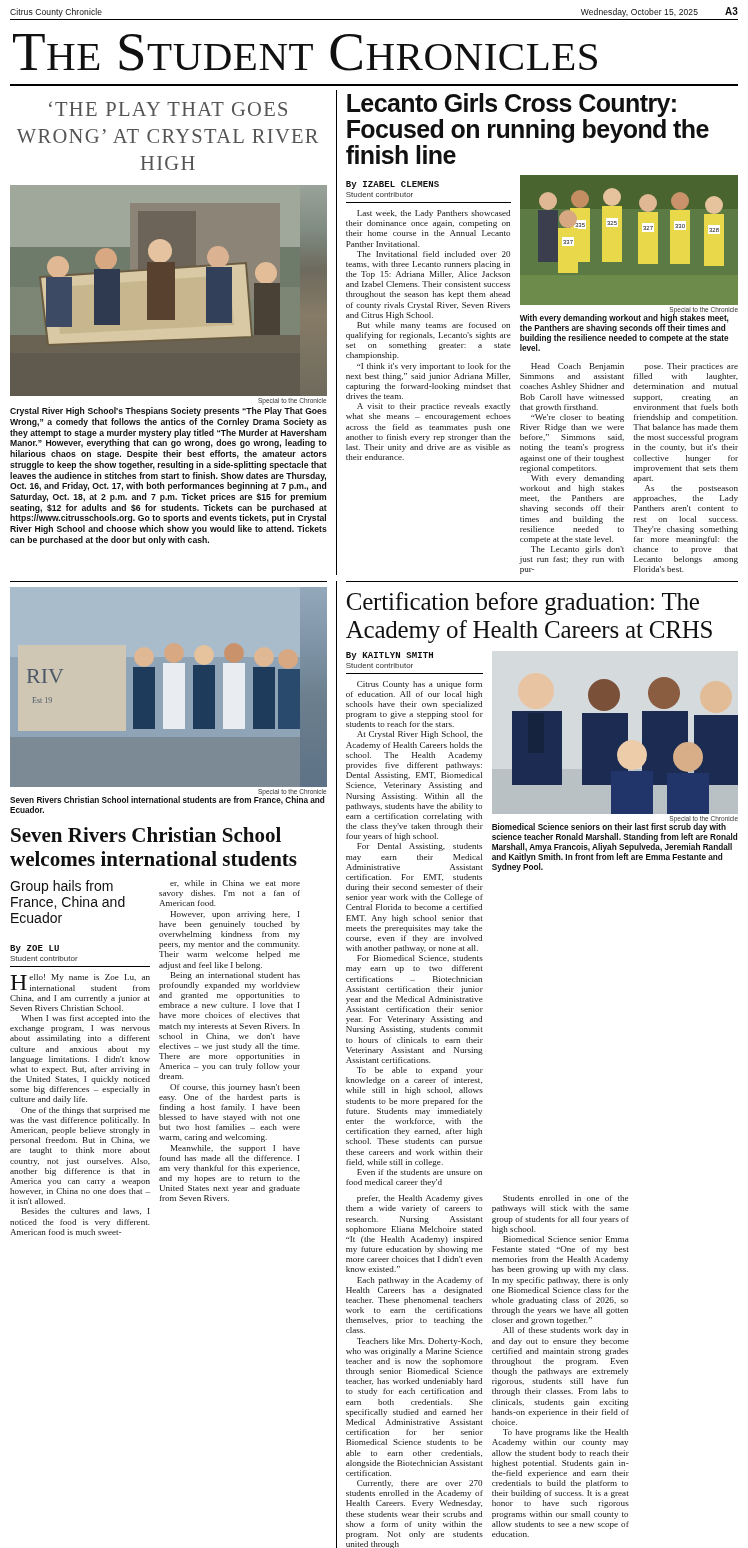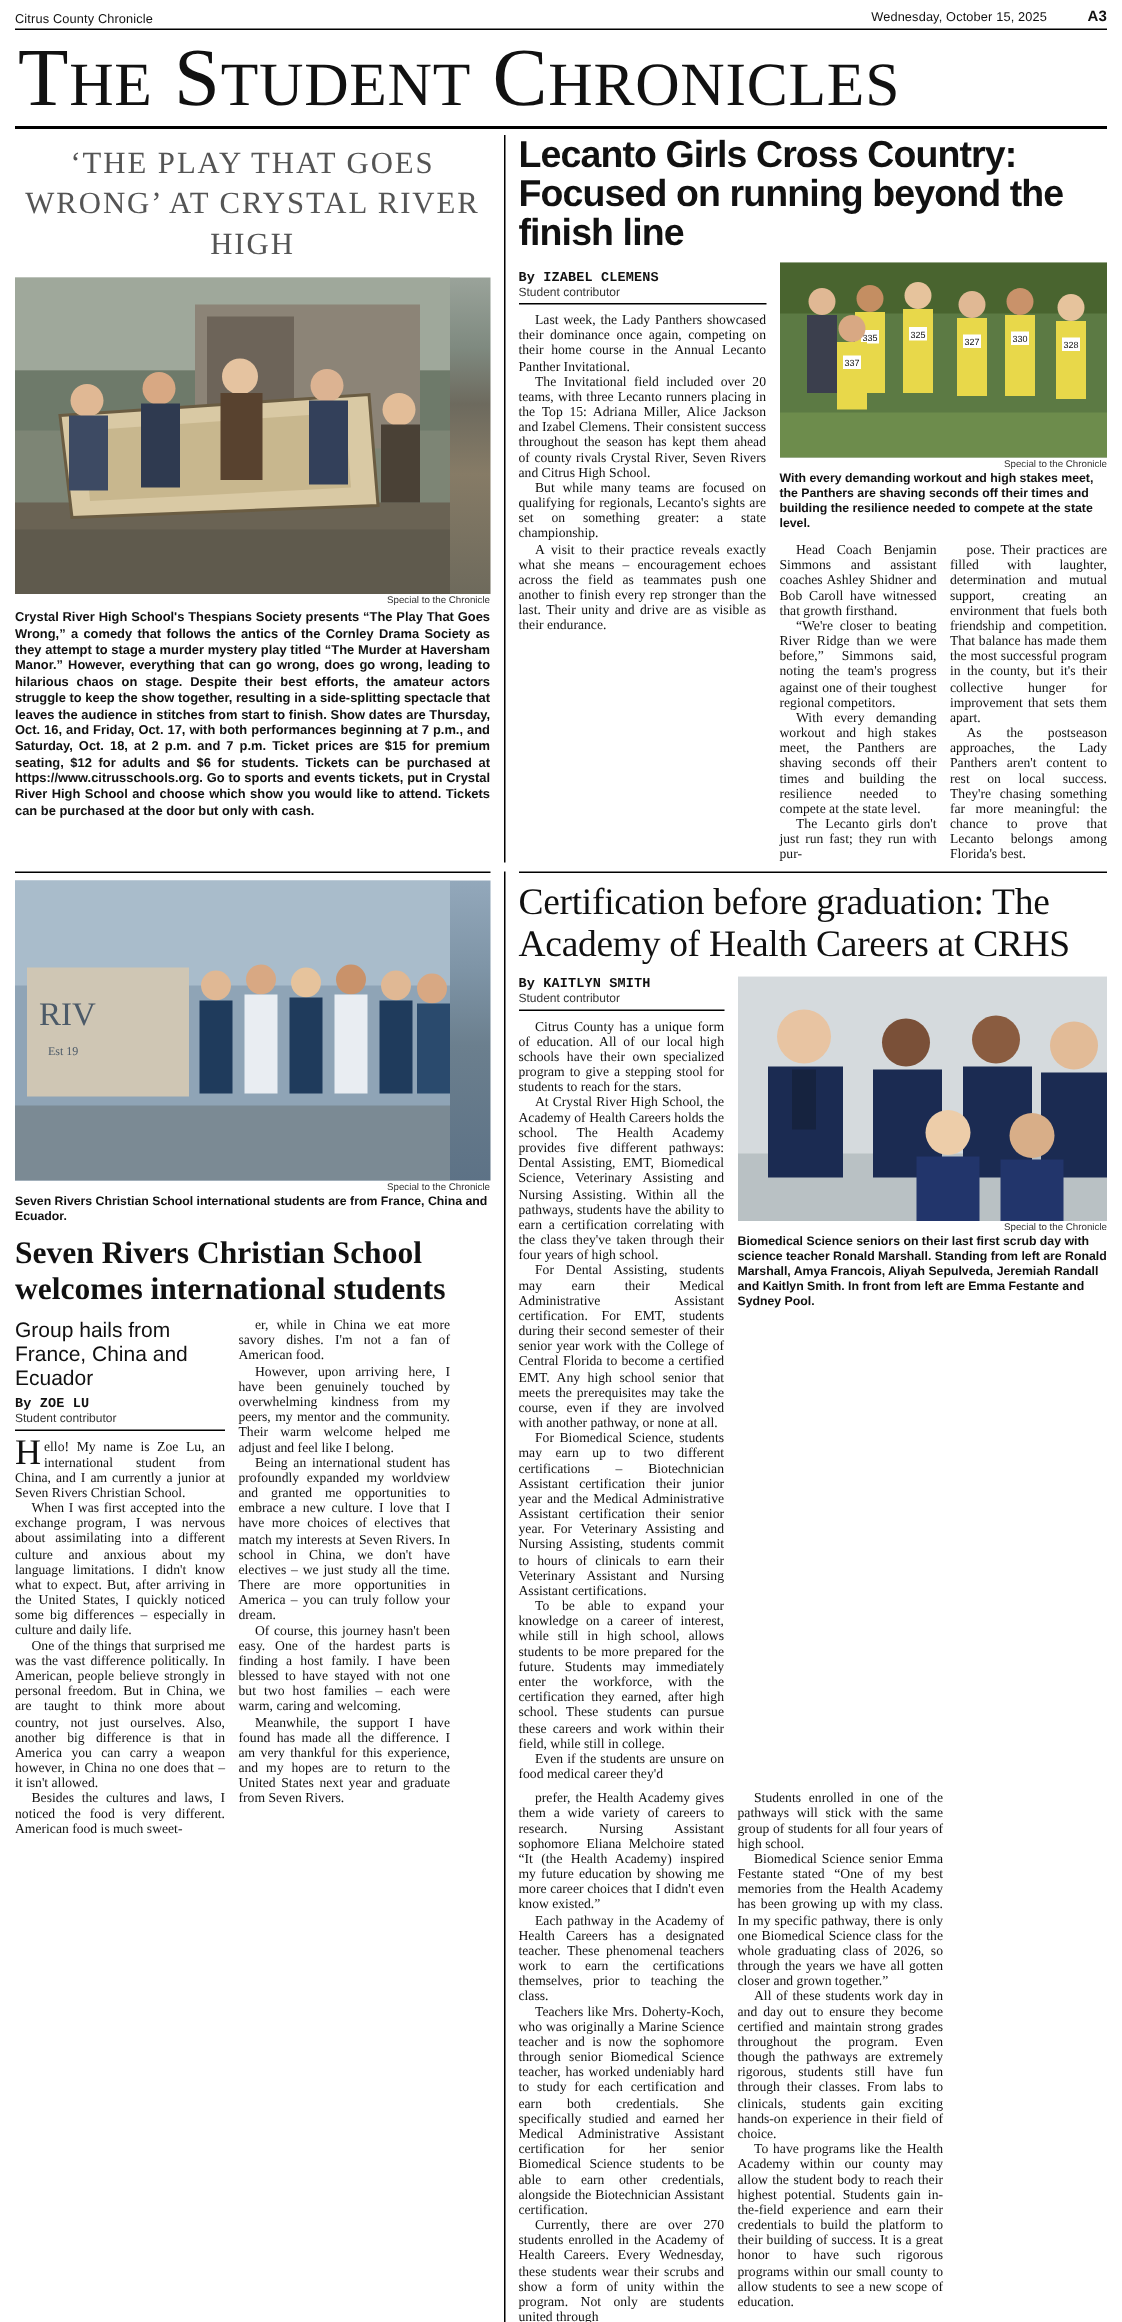--- a/index.html
+++ b/index.html
@@ -139,20 +139,21 @@
       <div class="xc-head">Lecanto Girls Cross Country: Focused on running beyond the finish line</div>
 
       <div class="xc-grid">
         <div class="xc-c1">
           <div class="byline" style="margin-top:5px;">By IZABEL CLEMENS</div>
           <div class="byline-sub">Student contributor</div>
           <div class="body-col">
             <p>Last week, the Lady Panthers showcased their dominance once again, competing on their home course in the Annual Lecanto Panther Invitational.</p>
             <p>The Invitational field included over 20 teams, with three Lecanto runners placing in the Top 15: Adriana Miller, Alice Jackson and Izabel Clemens. Their consistent success throughout the season has kept them ahead of county rivals Crystal River, Seven Rivers and Citrus High School.</p>
             <p>But while many teams are focused on qualifying for regionals, Lecanto's sights are set on something greater: a state championship.</p>
+            <p>“I think it's very important to look for the next best thing,” said junior Adriana Miller, capturing the forward-looking mindset that drives the team.</p>
             <p>A visit to their practice reveals exactly what she means – encouragement echoes across the field as teammates push one another to finish every rep stronger than the last. Their unity and drive are as visible as their endurance.</p>
           </div>
         </div>
 
         <div style="flex:1;">
           <div class="photo xc-photo">
             <svg width="255" height="130" viewBox="0 0 255 130" style="position:absolute;inset:0;">
               <rect width="255" height="130" fill="#5c7a44"></rect>
               <rect x="0" y="0" width="255" height="34" fill="#49642f"></rect>
               <rect x="0" y="100" width="255" height="30" fill="#6d8c4c"></rect>
@@ -238,21 +239,21 @@
           </g>
         </svg>
       </div>
       <div class="credit">Special to the Chronicle</div>
       <div class="cutline">Seven Rivers Christian School international students are from France, China and Ecuador.</div>
 
       <div class="sr-head">Seven Rivers Christian School welcomes international students</div>
 
       <div style="display:flex; gap:9px;">
         <div style="width:140px;">
-          <div class="deck" style="margin-bottom:5px;">Group hails from France, China and Ecuador</div>
+          <div class="deck" style="margin-bottom:18px;">Group hails from France, China and Ecuador</div>
           <div class="byline">By ZOE LU</div>
           <div class="byline-sub">Student contributor</div>
           <div class="body-col">
             <p style="text-indent:0; position:relative;">
               <span style="float:left;font-size:24px;line-height:0.84;padding-right:2px;font-family:'Liberation Serif',serif;">H</span><span>ello! My name is Zoe Lu, an international student from China, and I am currently a junior at Seven Rivers Christian School.</span>
             </p>
             <p>When I was first accepted into the exchange program, I was nervous about assimilating into a different culture and anxious about my language limitations. I didn't know what to expect. But, after arriving in the United States, I quickly noticed some big differences – especially in culture and daily life.</p>
             <p>One of the things that surprised me was the vast difference politically. In American, people believe strongly in personal freedom. But in China, we are taught to think more about country, not just ourselves. Also, another big difference is that in America you can carry a weapon however, in China no one does that – it isn't allowed.</p>
             <p>Besides the cultures and laws, I noticed the food is very different. American food is much sweet-</p>
           </div>

